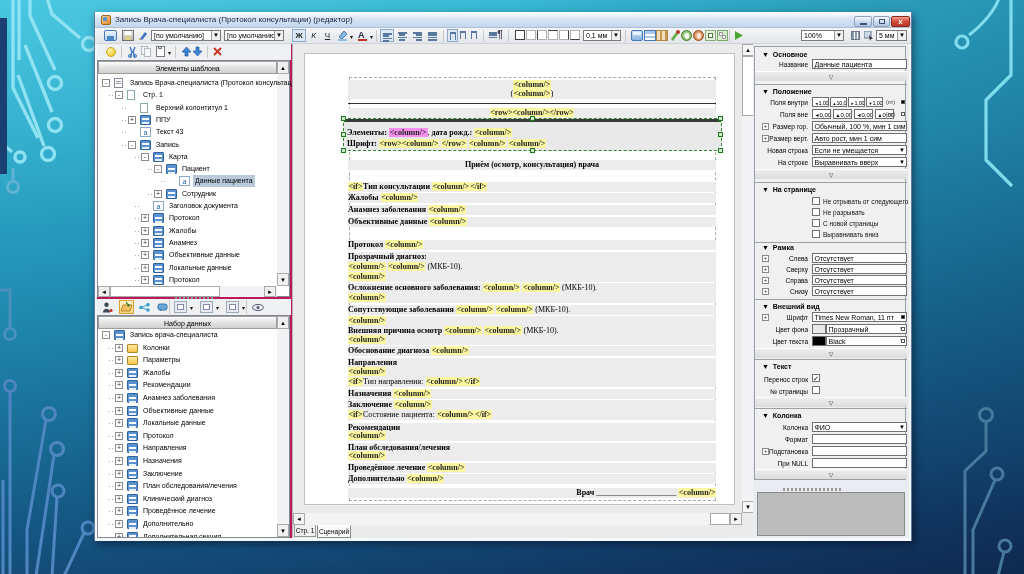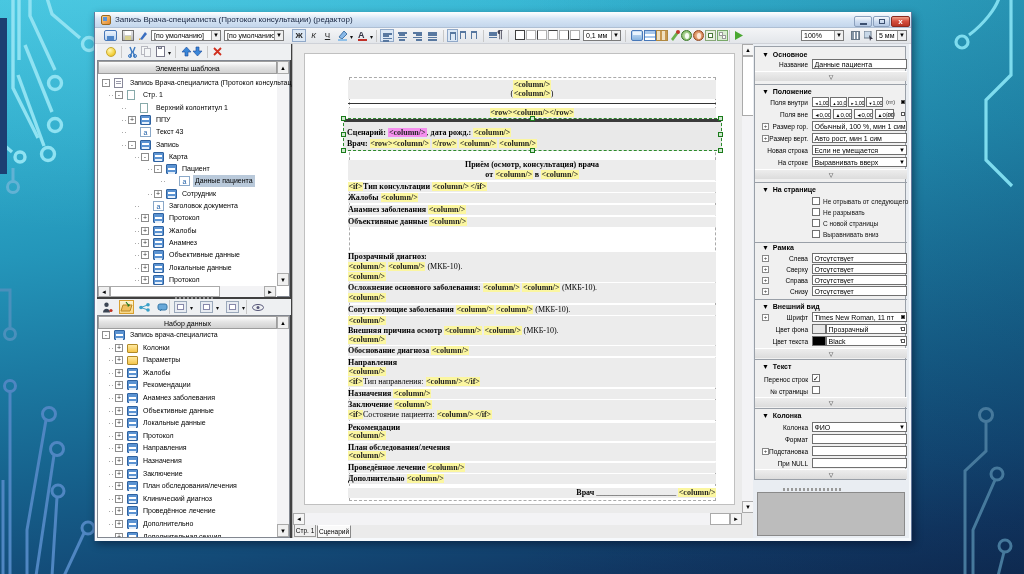--- a/index.html
+++ b/index.html
@@ -1,19 +1,19 @@
 <!DOCTYPE html>
 <html><head><meta charset="utf-8">
 <style>
 *{margin:0;padding:0;box-sizing:border-box;}svg{display:block;}
 html,body{width:1024px;height:574px;overflow:hidden;}
 body{font-family:"Liberation Sans",sans-serif;position:relative;}
 .abs{position:absolute;}
 #bg{position:absolute;inset:0;background:radial-gradient(900px 420px at 10% -5%, rgba(140,235,252,.20), rgba(0,0,0,0) 62%),linear-gradient(to right, rgba(0,10,40,0) 50%, rgba(8,26,56,.16) 100%),linear-gradient(172deg,#3cc0db 0%,#2fadcc 18%,#2496ba 36%,#1c7ba3 52%,#16618c 68%,#134a77 82%,#113763 92%,#0f2c54 100%);}
-#win{position:absolute;left:94px;top:12px;width:818px;height:529px;background:#404040;border:1px solid #64789a;border-top:none;box-shadow:2px 3px 8px rgba(0,0,20,.45);}
+#win{position:absolute;left:94px;top:12px;width:818px;height:529px;background:#be185d;border:1px solid #64789a;border-top:none;box-shadow:2px 3px 8px rgba(0,0,20,.45);}
 .tb{position:absolute;font-size:7px;color:#111;white-space:nowrap;}
 .combo{position:absolute;background:#fff;border:1px solid #7b7b7b;font-size:7px;color:#000;line-height:9px;padding-left:2px;white-space:nowrap;overflow:hidden;}
 .combo .da{position:absolute;right:0;top:0;bottom:0;width:9px;background:#f0f0f0;border-left:1px solid #999;color:#000;font-size:6px;text-align:center;line-height:9px;}
 .sep{position:absolute;width:1px;background:#c8c8c8;top:2px;height:12px;}
 .hdr{position:absolute;background:linear-gradient(#fdfdfd,#e4e4e4 45%,#d1d1d1);border:1px solid #9d9d9d;font-size:7px;text-align:center;color:#000;}
 .trow{position:absolute;white-space:nowrap;font-size:7px;color:#000;height:12px;line-height:12px;}
 .pm{position:absolute;width:8px;height:8px;background:#fff;border:1px solid #8c8c8c;font-size:7px;line-height:6px;text-align:center;color:#333;}
 .tbl{position:absolute;width:11px;height:10px;background:#5b93d2;border:1px solid #2f62a0;border-radius:1px;}
 .tbl i{position:absolute;left:1px;right:1px;top:2.5px;height:2px;background:#fff;}
 .tbl b{position:absolute;left:1px;right:1px;top:6.5px;height:2px;background:#e6f0fb;}
@@ -546,36 +546,36 @@
 </div>
 <div class="abs" style="left:197px;top:32px;width:461px;height:494px;background:#ebebeb;border-left:1px solid #b5b5b5;">
 <div class="abs doc" style="left:11px;top:9px;width:431px;height:452px;background:#fff;border:1px solid #c0c0c0;overflow:hidden;">
 <div class="abs" style="left:44px;top:23px;width:367px;height:424px;border:1px dashed #aaa;"></div>
 <div class="dl abs" style="left:43px;top:26px;width:368px;height:10px;text-align:center;background:#ececec;"><span class="yl">&lt;column/&gt;</span></div>
         <div class="dl abs" style="left:43px;top:35px;width:368px;height:10px;text-align:center;background:#ececec;">(<span class="yl">&lt;column/&gt;</span>)</div>
 <div class="abs" style="left:43px;top:49px;width:368px;height:1px;background:#333;"></div>
 <div class="dl abs" style="left:43px;top:54px;width:368px;height:10px;text-align:center;background:#ececec;"><span class="yl">&lt;row&gt;&lt;column/&gt;&lt;/row&gt;</span></div>
 <div class="abs" style="left:38px;top:64px;width:379px;height:33px;border:1px dashed #2a8a2a;background:#e9e9e9;"></div>
 <div class="abs" style="left:39px;top:65px;width:377px;height:2.5px;background:#3a3a3a;"></div>
-<div class="dl abs" style="left:42px;top:74px;width:372px;height:10px;background:#e9e9e9;"><b>Сценарий:</b> <span class="pk">&lt;column/&gt;</span>, <b>дата рожд.:</b> <span class="yl">&lt;column/&gt;</span></div>
-        <div class="dl abs" style="left:42px;top:85px;width:372px;height:10px;background:#e9e9e9;"><b>Врач:</b> <span class="yl">&lt;row&gt;&lt;column/&gt;</span> <span class="yl">&lt;/row&gt;</span> <span class="yl">&lt;column/&gt;</span> <span class="yl">&lt;column/&gt;</span></div>
+<div class="dl abs" style="left:42px;top:74px;width:372px;height:10px;background:#e9e9e9;"><b>Элементы:</b> <span class="pk">&lt;column/&gt;</span>, <b>дата рожд.:</b> <span class="yl">&lt;column/&gt;</span></div>
+        <div class="dl abs" style="left:42px;top:85px;width:372px;height:10px;background:#e9e9e9;"><b>Шрифт:</b> <span class="yl">&lt;row&gt;&lt;column/&gt;</span> <span class="yl">&lt;/row&gt;</span> <span class="yl">&lt;column/&gt;</span> <span class="yl">&lt;column/&gt;</span></div>
 <div class="ghandle" style="left:36px;top:62px;"></div>
 <div class="ghandle" style="left:225px;top:62px;"></div>
 <div class="ghandle" style="left:413px;top:62px;"></div>
 <div class="ghandle" style="left:36px;top:78px;"></div>
 <div class="ghandle" style="left:413px;top:78px;"></div>
 <div class="ghandle" style="left:36px;top:94px;"></div>
 <div class="ghandle" style="left:225px;top:94px;"></div>
 <div class="ghandle" style="left:413px;top:94px;"></div>
 <div class="dl abs" style="left:43px;top:106px;width:368px;height:10px;text-align:center;background:#ececec;"><b>Приём (осмотр, консультация) врача</b></div>
-        <div class="dl abs" style="left:43px;top:116px;width:368px;height:10px;text-align:center;background:#ececec;"><b>от </b><span class="yl">&lt;column/&gt;</span><b> в </b><span class="yl">&lt;column/&gt;</span></div>
         <div class="dl abs" style="left:43px;top:128px;width:368px;height:10px;background:#ececec;"><span class="yl">&lt;if&gt;</span><b>Тип консультации </b><span class="yl">&lt;column/&gt;</span><span class="yl">&lt;/if&gt;</span></div>
         <div class="dl abs" style="left:43px;top:139px;width:368px;height:10px;background:#ececec;"><b>Жалобы </b><span class="yl">&lt;column/&gt;</span></div>
         <div class="dl abs" style="left:43px;top:163px;width:368px;height:10px;background:#ececec;"><b>Объективные данные </b><span class="yl">&lt;column/&gt;</span></div>
         <div class="dl abs" style="left:43px;top:151px;width:368px;height:10px;background:#ececec;"><b>Анамнез заболевания </b><span class="yl">&lt;column/&gt;</span></div>
+        <div class="dl abs" style="left:43px;top:186px;width:368px;height:10px;background:#ececec;"><b>Протокол </b><span class="yl">&lt;column/&gt;</span></div>
         <div class="dl abs" style="left:43px;top:198px;width:368px;height:10px;background:#ececec;"><b>Прозрачный диагноз:</b></div>
         <div class="dl abs" style="left:43px;top:208px;width:368px;height:10px;background:#ececec;"><span class="yl">&lt;column/&gt;</span> <span class="yl">&lt;column/&gt;</span> (МКБ-10).</div>
         <div class="dl abs" style="left:43px;top:218px;width:368px;height:10px;background:#ececec;"><span class="yl">&lt;column/&gt;</span></div>
         <div class="dl abs" style="left:43px;top:229px;width:368px;height:10px;background:#ececec;"><b>Осложнение основного заболевания: </b><span class="yl">&lt;column/&gt;</span> <span class="yl">&lt;column/&gt;</span> (МКБ-10).</div>
         <div class="dl abs" style="left:43px;top:239px;width:368px;height:10px;background:#ececec;"><span class="yl">&lt;column/&gt;</span></div>
         <div class="dl abs" style="left:43px;top:251px;width:368px;height:10px;background:#ececec;"><b>Сопутствующие заболевания </b><span class="yl">&lt;column/&gt;</span> <span class="yl">&lt;column/&gt;</span> (МКБ-10).</div>
         <div class="dl abs" style="left:43px;top:262px;width:368px;height:10px;background:#ececec;"><span class="yl">&lt;column/&gt;</span></div>
         <div class="dl abs" style="left:43px;top:272px;width:368px;height:10px;background:#ececec;"><b>Внешняя причина осмотр </b><span class="yl">&lt;column/&gt;</span> <span class="yl">&lt;column/&gt;</span> (МКБ-10).</div>
         <div class="dl abs" style="left:43px;top:281px;width:368px;height:10px;background:#ececec;"><span class="yl">&lt;column/&gt;</span></div>
         <div class="dl abs" style="left:43px;top:292px;width:368px;height:10px;background:#ececec;"><b>Обоснование диагноза </b><span class="yl">&lt;column/&gt;</span></div>

